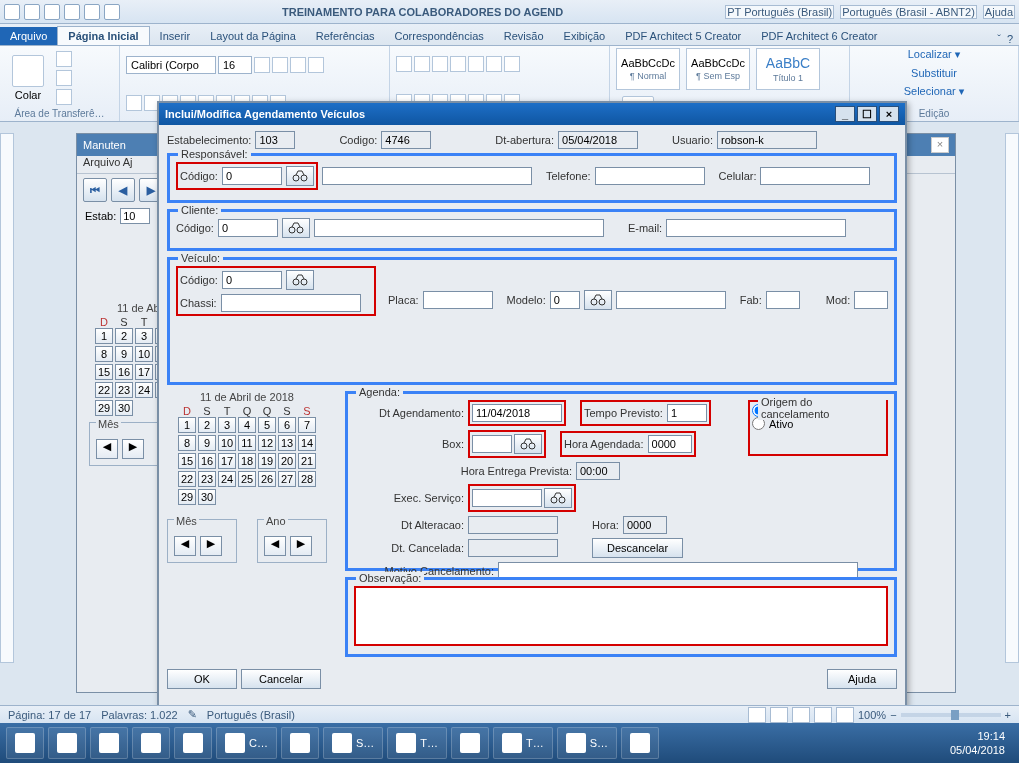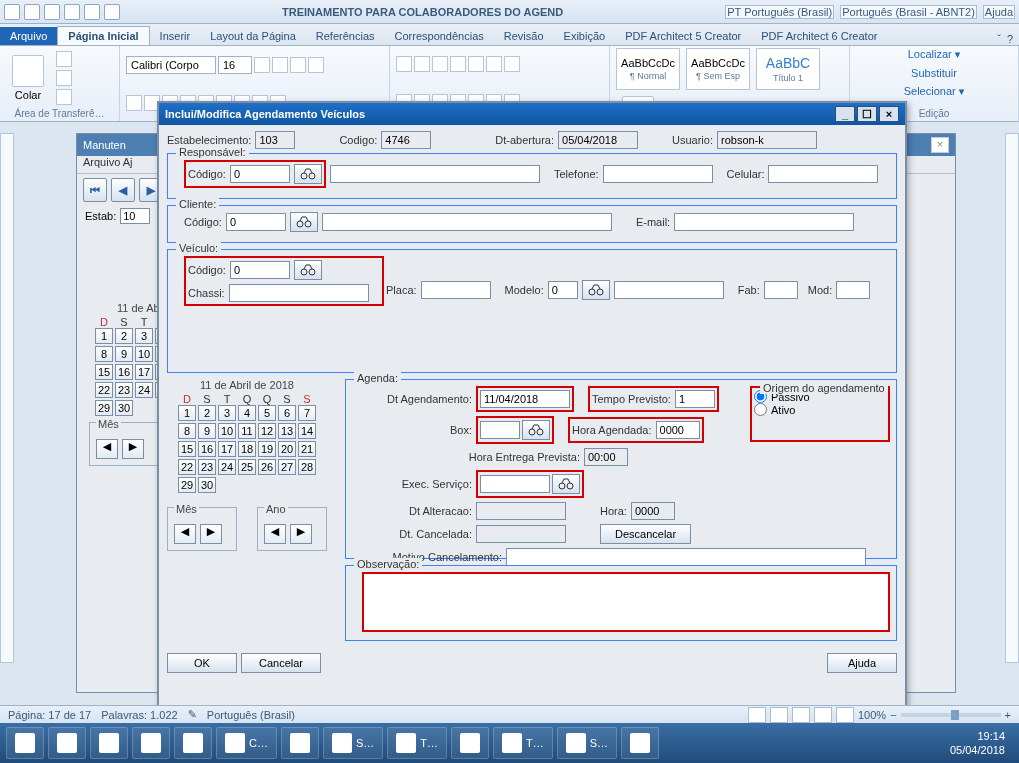--- a/index.html
+++ b/index.html
@@ -57,21 +57,21 @@
 
 .dialog { position:absolute; top:101px; left:157px; width:750px; height:706px; background:#e8ecf1; border:2px solid #7a8fa6; box-shadow:2px 2px 6px rgba(0,0,0,0.3); }
 .dlg-title { height:22px; background:linear-gradient(#1e6fc7,#0f56a2); color:#fff; display:flex; align-items:center; padding:0 6px; font-weight:bold; }
 .dlg-title .tbtns { margin-left:auto; display:flex; gap:2px; }
 .dlg-title .tbtns span { width:20px; height:16px; background:#d6e2ee; border:1px solid #2a4f7a; text-align:center; color:#000; font-size:11px; line-height:14px; }
 .dlg-body { padding:6px 8px; }
 .row { display:flex; align-items:center; gap:4px; margin-bottom:4px; }
 .row label { color:#333; }
 .inp { border:1px solid #7a8fa6; background:#fff; height:18px; padding:1px 3px; }
 .ro { background:#e8ecf1; }
-.grp { border:1px solid #3b82f6; padding:6px 6px 6px 16px; margin-bottom:6px; position:relative; }
+.grp { border:3px solid #3b82f6; padding:6px 6px 6px 6px; margin-bottom:6px; position:relative; }
 .grp .legend { position:absolute; top:-8px; left:8px; background:#e8ecf1; padding:0 3px; color:#333; }
 .look-btn { width:28px; height:20px; border:1px solid #7a8fa6; background:linear-gradient(#fff,#d6e2ee); display:flex; align-items:center; justify-content:center; }
 .redbox { border:2px solid #d40000; padding:2px; }
 .btn { border:1px solid #7a8fa6; background:linear-gradient(#fff,#d6e2ee); padding:3px 14px; }
 .radio-lbl { display:flex; align-items:center; gap:4px; }
 .status-strip { position:absolute; bottom:0; left:0; right:0; height:22px; border:1px inset #ccc; background:#e0e6ed; padding:2px 6px; font-weight:bold; color:#333; }
 
 .dlg-cal { position:absolute; left:18px; top:228px; width:160px; }
 
 
@@ -382,21 +382,21 @@
         <div class="look-btn">
           <svg class="binoc" viewBox="0 0 16 14">
               <circle cx="4" cy="9" r="3" fill="none" stroke="#333"></circle>
               <circle cx="12" cy="9" r="3" fill="none" stroke="#333"></circle>
               <path d="M4 6 L6 2 L10 2 L12 6" fill="none" stroke="#333"></path>
             </svg>
         </div>
         <input class="inp" style="width: 110px;">
         <label style="margin-left:10px">Fab:</label>
         <input class="inp" style="width: 34px;">
-        <label style="margin-left:6px">Mod:</label>
+        <label style="margin-left:22px">Mod:</label>
         <input class="inp" style="width: 34px;">
       </div>
       <div style="height:56px;"></div>
     </div>
 
     <div style="display:flex; gap:8px;">
 
       <div style="width:170px; position:relative;">
         <div class="dlg-cal" style="position:static;">
           <div class="cal-title">11 de Abril de 2018</div>
@@ -458,21 +458,21 @@
             </div>
           </div>
         </div>
       </div>
 
       <div style="flex:1;">
         <div class="grp" style="height:180px;">
           <span class="legend">Agenda:</span>
 
           <div class="grp redbox" style="position:absolute; right:6px; top:6px; width:140px; height:56px;">
-            <span class="legend" style="top:-6px;">Origem do agendamento</span>
+            <span class="legend" style="top:-6px;">Origem do cancelamento</span>
             <div class="radio-lbl">
                 <input type="radio" checked="" style="">
                 <span>Passivo</span>
               </div>
             <div class="radio-lbl">
                 <input type="radio" style="">
                 <span>Ativo</span>
               </div>
           </div>
 

